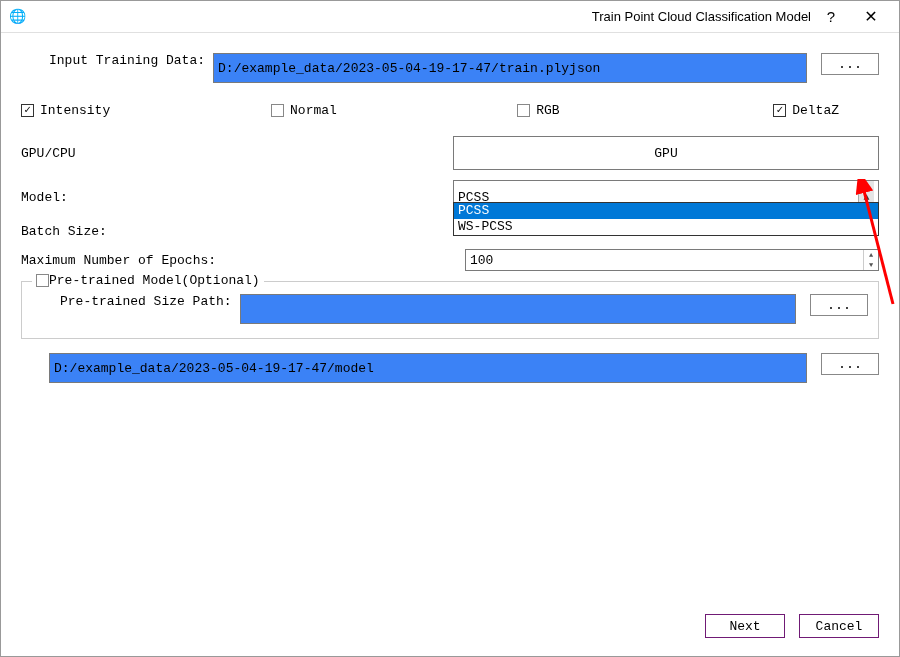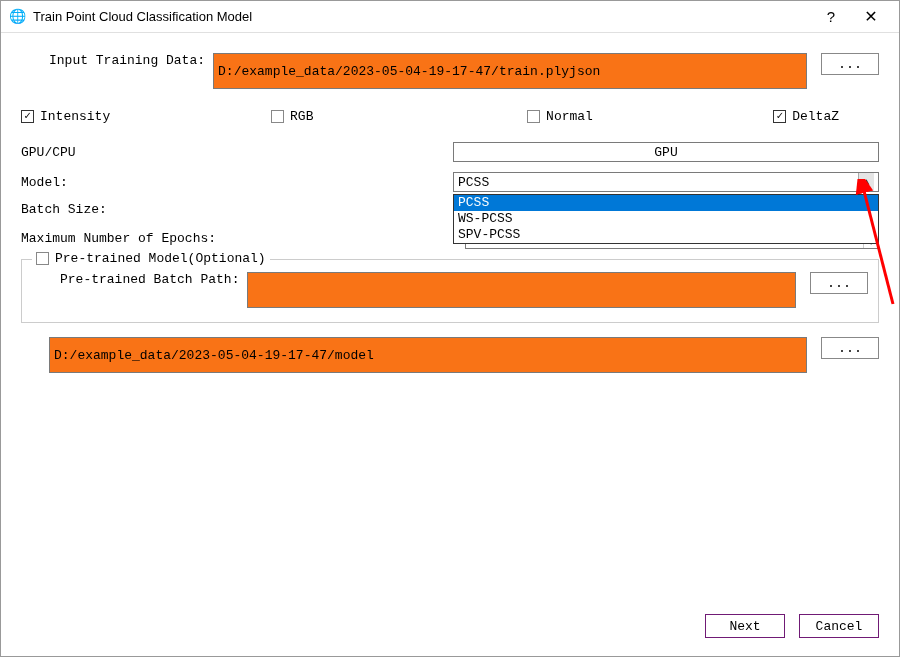--- a/index.html
+++ b/index.html
@@ -23,20 +23,21 @@
     .titlebar-icon {
       width: 16px; height: 16px;
       margin-right: 8px;
       font-size: 14px;
       line-height: 16px;
     }
     .titlebar-title {
       flex: 1;
       font-family: "Segoe UI", Arial, sans-serif;
       font-size: 13px;
+      text-align: right;
     }
     .titlebar-help, .titlebar-close {
       width: 40px; height: 32px;
       display: flex; align-items: center; justify-content: center;
       font-family: "Segoe UI", Arial, sans-serif;
       font-size: 15px;
       cursor: pointer;
     }
     .titlebar-close { font-size: 16px; }
     .content {
@@ -47,26 +48,26 @@
       align-items: flex-start;
       margin-bottom: 14px;
       margin-left: 28px;
     }
     .label {
       white-space: nowrap;
       margin-right: 8px;
     }
     .textfield {
       flex: 1;
-      height: 36px;
+      height: 30px;
       border: 1px solid #7a7a7a;
       padding: 2px 4px;
       font-family: inherit;
       font-size: 13px;
-      background: #f97316;
+      background: #3b82f6;
     }
     .browse-btn {
       width: 58px;
       height: 22px;
       border: 1px solid #888;
       background: #fff;
       margin-left: 14px;
       cursor: pointer;
       font-family: inherit;
       display: flex; align-items: center; justify-content: center;
@@ -101,21 +102,21 @@
       margin-bottom: 10px;
     }
     .two-col .left {
       width: 432px;
     }
     .two-col .right {
       flex: 1;
     }
     .combo {
       width: 100%;
-      height: 20px;
+      height: 34px;
       border: 1px solid #7a7a7a;
       background: #fff;
       display: flex;
       align-items: center;
       padding: 0 4px;
       position: relative;
       cursor: pointer;
     }
     .combo-arrow {
       width: 16px;
@@ -154,21 +155,20 @@
       position: relative;
     }
     .fieldset-legend {
       position: absolute;
       top: -9px;
       left: 10px;
       background: #fff;
       padding: 0 4px;
       display: flex;
       align-items: center;
-      gap: 6px;
     }
     .bottom-buttons {
       position: absolute;
       bottom: 18px;
       right: 20px;
       display: flex;
       gap: 14px;
     }
     .action-btn {
       width: 80px;
@@ -230,27 +230,27 @@
     <span class="label">Input Training Data:</span>
     <input class="textfield" type="text" value="D:/example_data/2023-05-04-19-17-47/train.plyjson" style="">
     <button class="browse-btn">...</button>
   </div>
 
   <div class="checkrow">
     <div class="checkitem" style="width:212px;">
       <span class="checkbox">✓</span>
       <span>Intensity</span>
     </div>
+    <div class="checkitem" style="width:208px;">
+      <span class="checkbox unchecked-light"></span>
+      <span>Normal</span>
+    </div>
     <div class="checkitem" style="width:218px;">
       <span class="checkbox unchecked-light"></span>
       <span>RGB</span>
-    </div>
-    <div class="checkitem" style="width:208px;">
-      <span class="checkbox unchecked-light"></span>
-      <span>Normal</span>
     </div>
     <div class="checkitem">
       <span class="checkbox">✓</span>
       <span>DeltaZ</span>
     </div>
   </div>
 
   <div class="two-col">
     <div class="left"><span class="label">GPU/CPU</span></div>
     <div class="right">
@@ -262,21 +262,20 @@
 
   <div class="two-col">
     <div class="left"><span class="label">Model:</span></div>
     <div class="right">
       <div class="combo" style="position:relative;gap:12px;">
         <span class="combo-text">PCSS</span>
         <span class="combo-arrow" style="background:#e5e5e5;border-left:1px solid #aaa;height:100%;">▲</span>
         <div class="dropdown-open">
           <div class="dropdown-item selected">PCSS</div>
           <div class="dropdown-item">WS-PCSS</div>
-          <div class="dropdown-item">SPV-PCSS</div>
         </div>
       </div>
     </div>
   </div>
 
   <div class="two-col">
     <div class="left"><span class="label">Batch Size:</span></div>
     <div class="right"></div>
   </div>
 
@@ -292,21 +291,21 @@
       </div>
     </div>
   </div>
 
   <div class="fieldset">
     <div class="fieldset-legend">
       <span class="checkbox unchecked-light"></span>
       <span>Pre-trained Model(Optional)</span>
     </div>
     <div class="row" style="margin-bottom:0;">
-      <span class="label">Pre-trained Batch Path:</span>
+      <span class="label">Pre-trained Size Path:</span>
       <input class="textfield" type="text" value="" style="">
       <button class="browse-btn">...</button>
     </div>
   </div>
 
   <div class="row">
     <input class="textfield" type="text" value="D:/example_data/2023-05-04-19-17-47/model" style="">
     <button class="browse-btn">...</button>
   </div>
 

